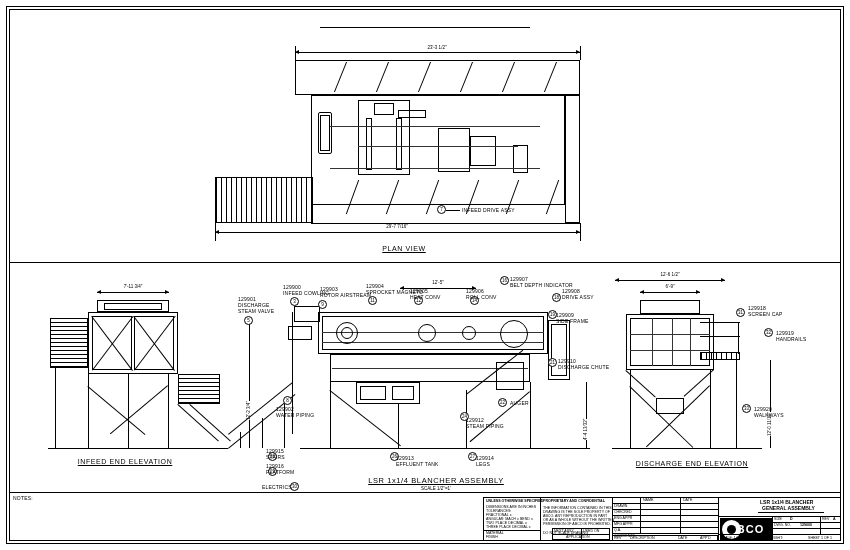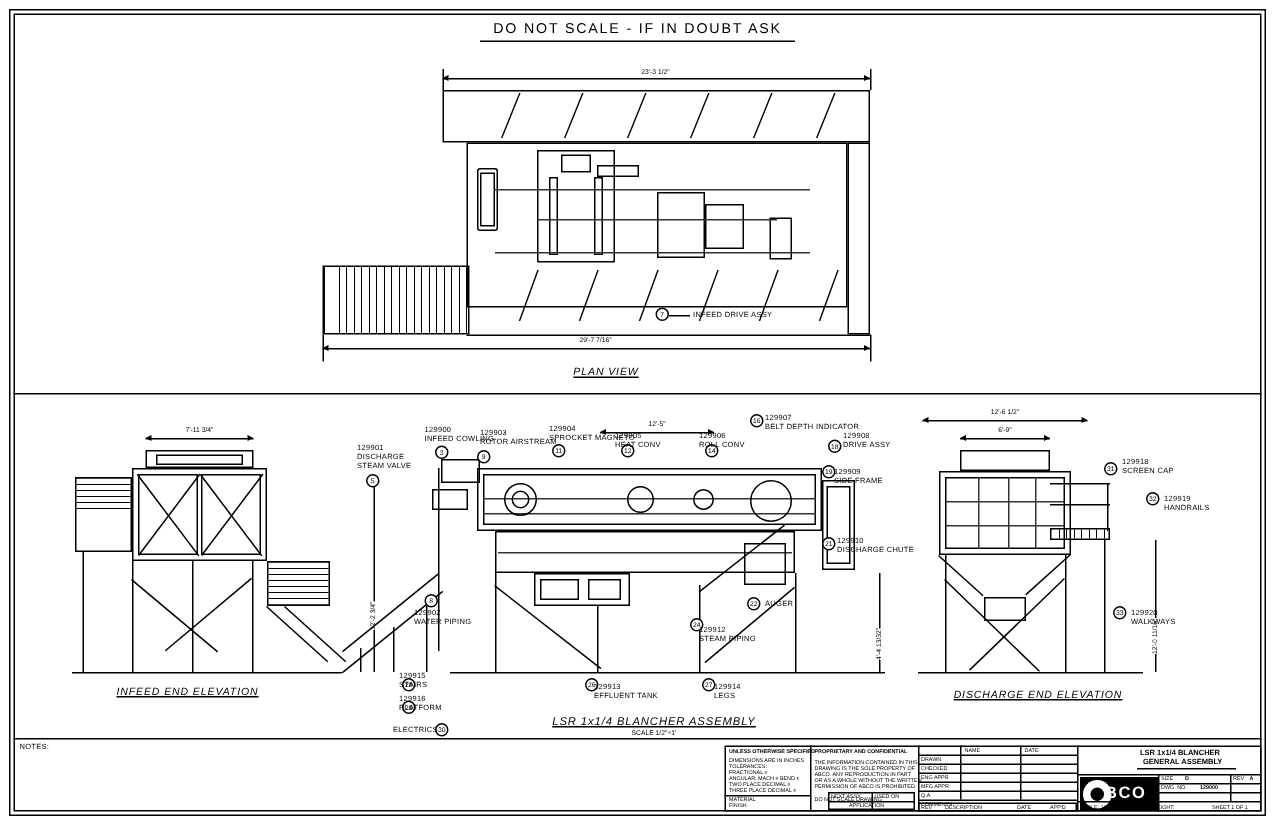--- a/index.html
+++ b/index.html
@@ -4,21 +4,21 @@
 <style>
   html,body{margin:0;padding:0;background:#ffffff;}
   body{width:850px;height:550px;overflow:hidden;font-family:"Liberation Sans",sans-serif;}
   #sheet{position:relative;width:850px;height:550px;background:#ffffff;}
   .frame{position:absolute;left:6px;top:6px;width:838px;height:538px;border:1.5px solid #000;box-sizing:border-box;}
   .frame2{position:absolute;left:9px;top:9px;width:832px;height:532px;border:0.8px solid #000;box-sizing:border-box;}
 
   .lbl{position:absolute;font-size:5px;line-height:6px;color:#000;white-space:nowrap;letter-spacing:0.2px;}
   .ttl{position:absolute;font-size:9.5px;letter-spacing:1.2px;color:#000;white-space:nowrap;}
   .caption{position:absolute;font-size:7px;letter-spacing:0.6px;color:#000;white-space:nowrap;text-align:center;transform:translateX(-50%);}
-  .caption u{text-decoration:underline;font-style:italic;}
+  .caption u{text-decoration:underline;}
   .sub{position:absolute;font-size:4.5px;color:#000;white-space:nowrap;text-align:center;transform:translateX(-50%);}
 
   .ln{position:absolute;background:#000;}
   .h{height:1px;}
   .v{width:1px;}
   .thin{background:#333;}
   .box{position:absolute;border:1px solid #000;box-sizing:border-box;}
   .boxthin{position:absolute;border:0.6px solid #000;box-sizing:border-box;}
   .grid-v{position:absolute;background:
     repeating-linear-gradient(90deg,#000 0px,#000 0.6px,transparent 0.6px,transparent 5px);}
@@ -45,21 +45,20 @@
   .logoq:after{content:"";position:absolute;left:5px;top:5px;width:9px;height:9px;border-radius:50%;background:#000;}
 </style>
 </head>
 <body>
 
 <div id="sheet">
 
   <div class="frame"></div>
   <div class="frame2"></div>
 
-  <div class="ttl" style="left:425px;top:14px;transform:translateX(-50%);">DO NOT SCALE - IF IN DOUBT ASK</div>
   <div class="ln h" style="left:320px;top:27px;width:210px;height:0.8px;"></div>
 
   <div>
 
     <div class="dim" style="left:295px;top:52px;width:285px;"></div>
     <div class="dimv" style="left:295px;top:46px;height:14px;"></div>
     <div class="dimv" style="left:580px;top:46px;height:14px;"></div>
     <div class="dimtxt" style="left:437px;top:45px;">23'-3 1/2"</div>
 
     <div class="box" style="left:295px;top:60px;width:285px;height:35px;"></div>

